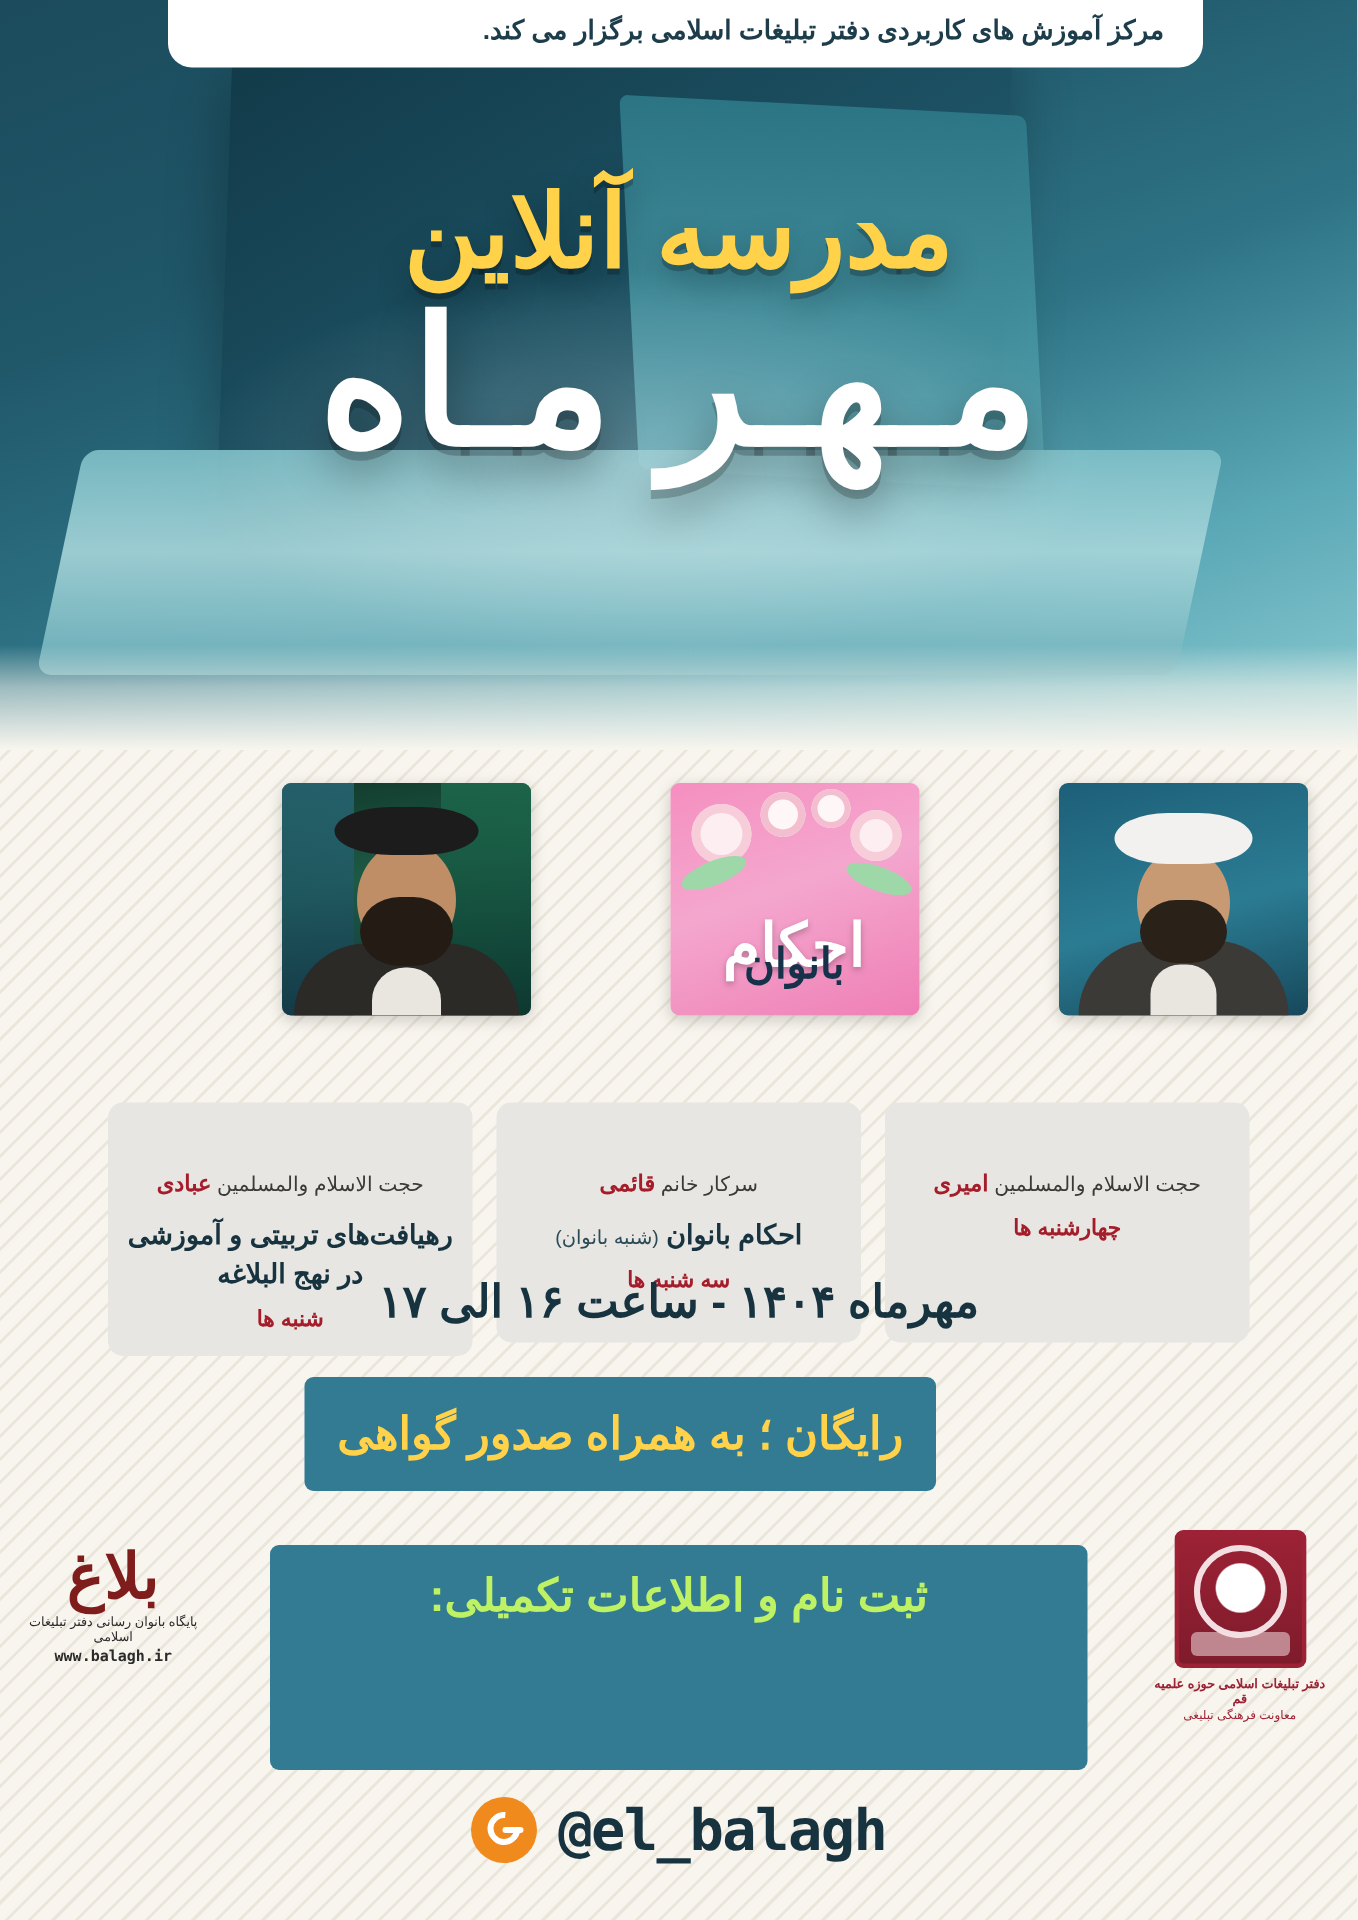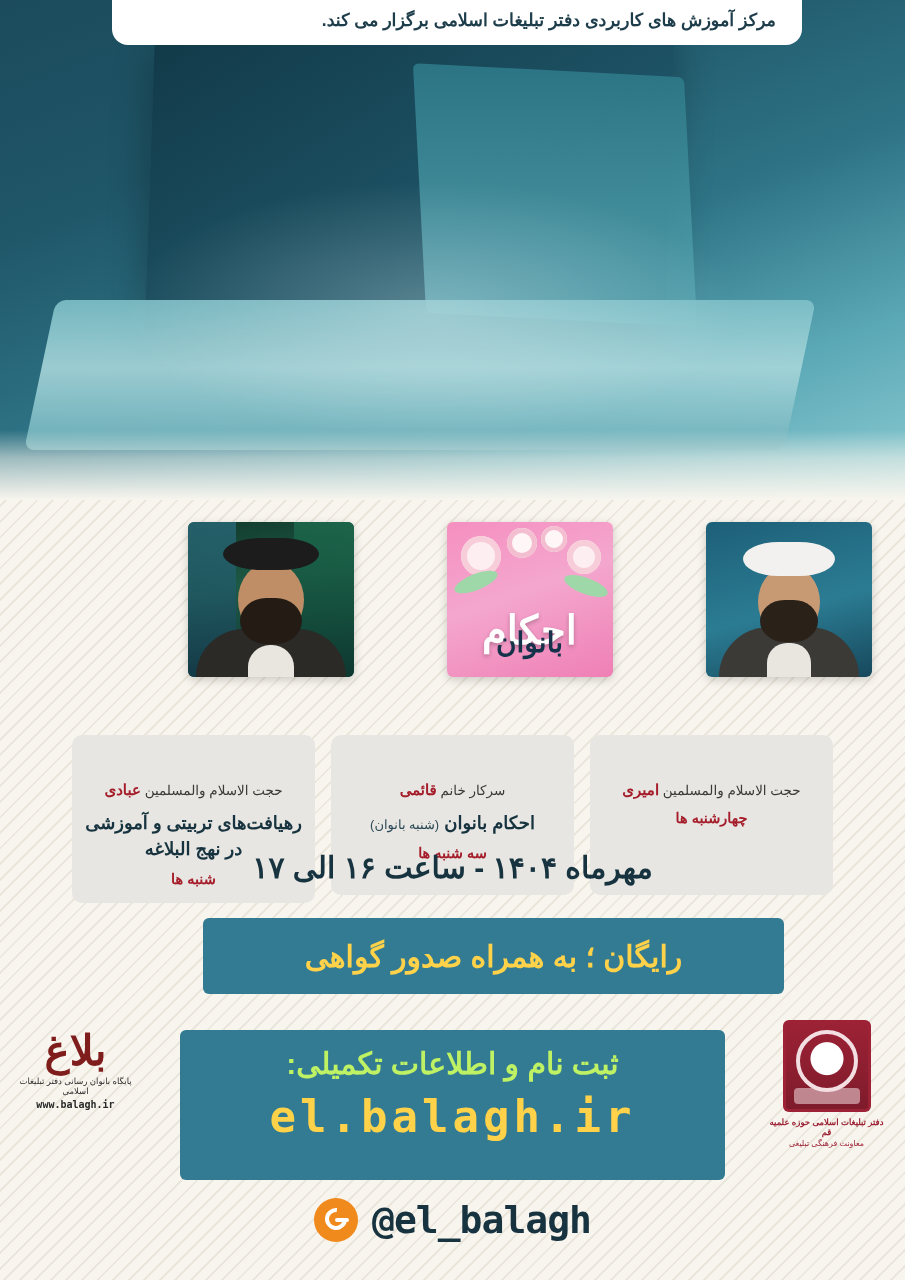--- a/index.html
+++ b/index.html
@@ -397,21 +397,21 @@
     font-weight: bold;
     color: #16333f;
     letter-spacing: -0.5px;
   }
 
   
   .free-banner {
     position: absolute;
     left: 203px;
     top: 918px;
-    width: 581px;
+    width: 421px;
     height: 76px;
     background: #327b93;
     border-radius: 6px;
     display: flex;
     align-items: center;
     justify-content: center;
   }
   .free-banner-text {
     font-size: 30px;
     font-weight: bold;
@@ -595,20 +595,24 @@
     <div class="laptop-screen2"></div>
     <div class="laptop-base"></div>
     <div class="hero-glow"></div>
     <div class="hero-bottom-fade"></div>
   </div>
 
   <div class="top-banner">
     <div class="top-banner-text">مرکز آموزش های کاربردی دفتر تبلیغات اسلامی برگزار می کند.</div>
   </div>
 
+  <div class="hero-title-wrap">
+    <div class="hero-title-1">مدرسه آنلاین</div>
+    <div class="hero-title-2">مـهـر مـاه</div>
+  </div>
 
   <div class="cards">
 
     <div class="card">
       <div class="card-photo photo-ebadi">
         <div class="bg-panel"></div>
         <div class="bg-panel2"></div>
         <div class="body"></div>
         <div class="collar"></div>
         <div class="face"></div>
@@ -669,21 +673,20 @@
   </div>
 
   <div class="date-line">مهرماه ۱۴۰۴ - ساعت ۱۶ الی ۱۷</div>
 
   <div class="free-banner">
     <div class="free-banner-text">رایگان ؛ به همراه صدور گواهی</div>
   </div>
 
   <div class="register-box">
     <div class="register-title">ثبت نام و اطلاعات تکمیلی:</div>
-    <div class="register-url">el.balagh.ir</div>
   </div>
 
   <div class="social">
     <span class="eitaa-icon"></span>
     <span class="social-handle">@el_balagh</span>
   </div>
 
   <div class="logo-balagh">
     <div class="mark">بلاغ</div>
     <div class="line1">پایگاه بانوان رسانی دفتر تبلیغات اسلامی</div>

